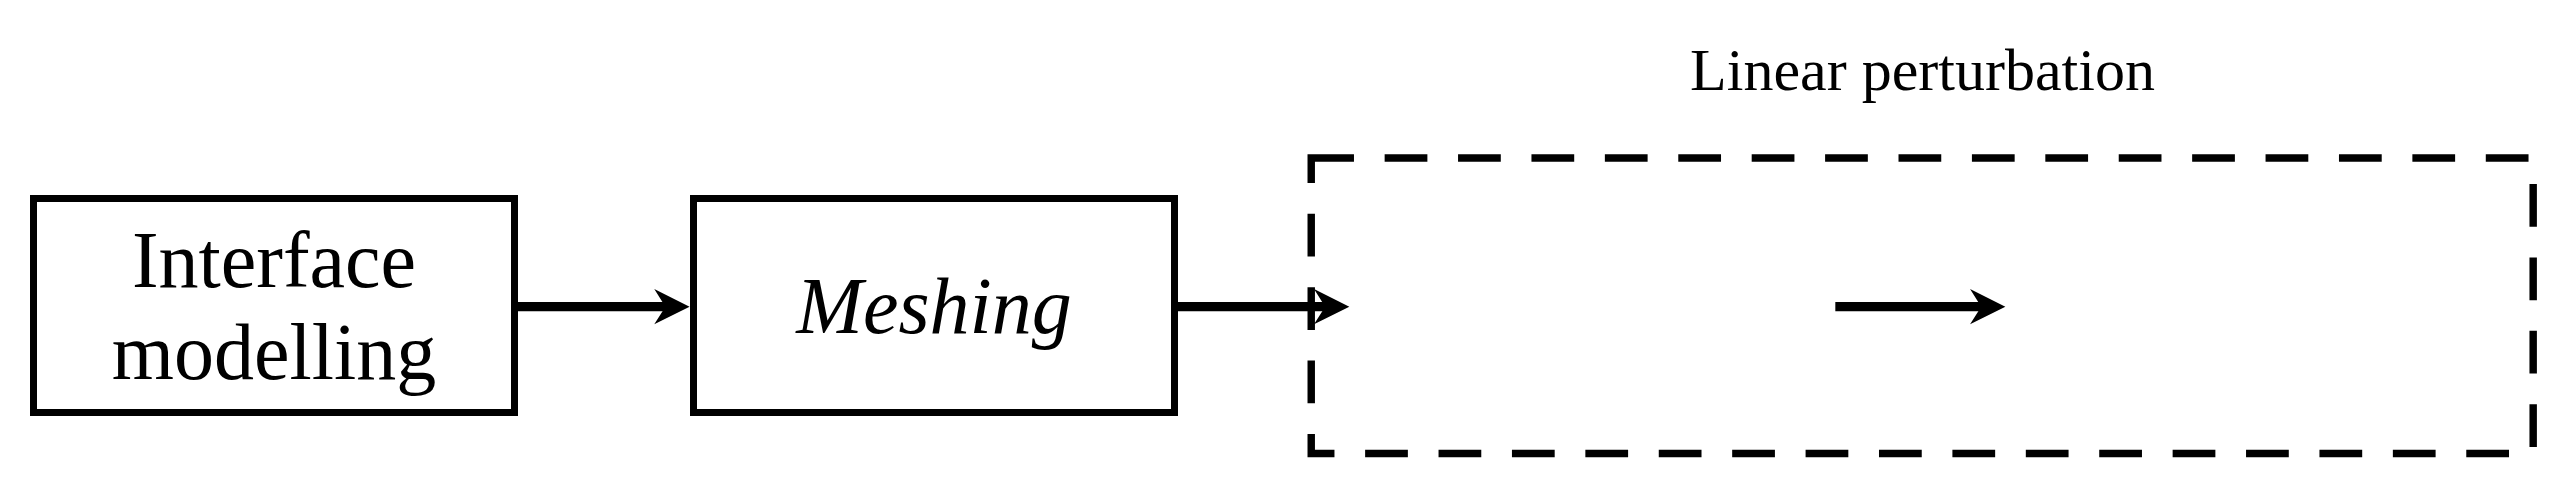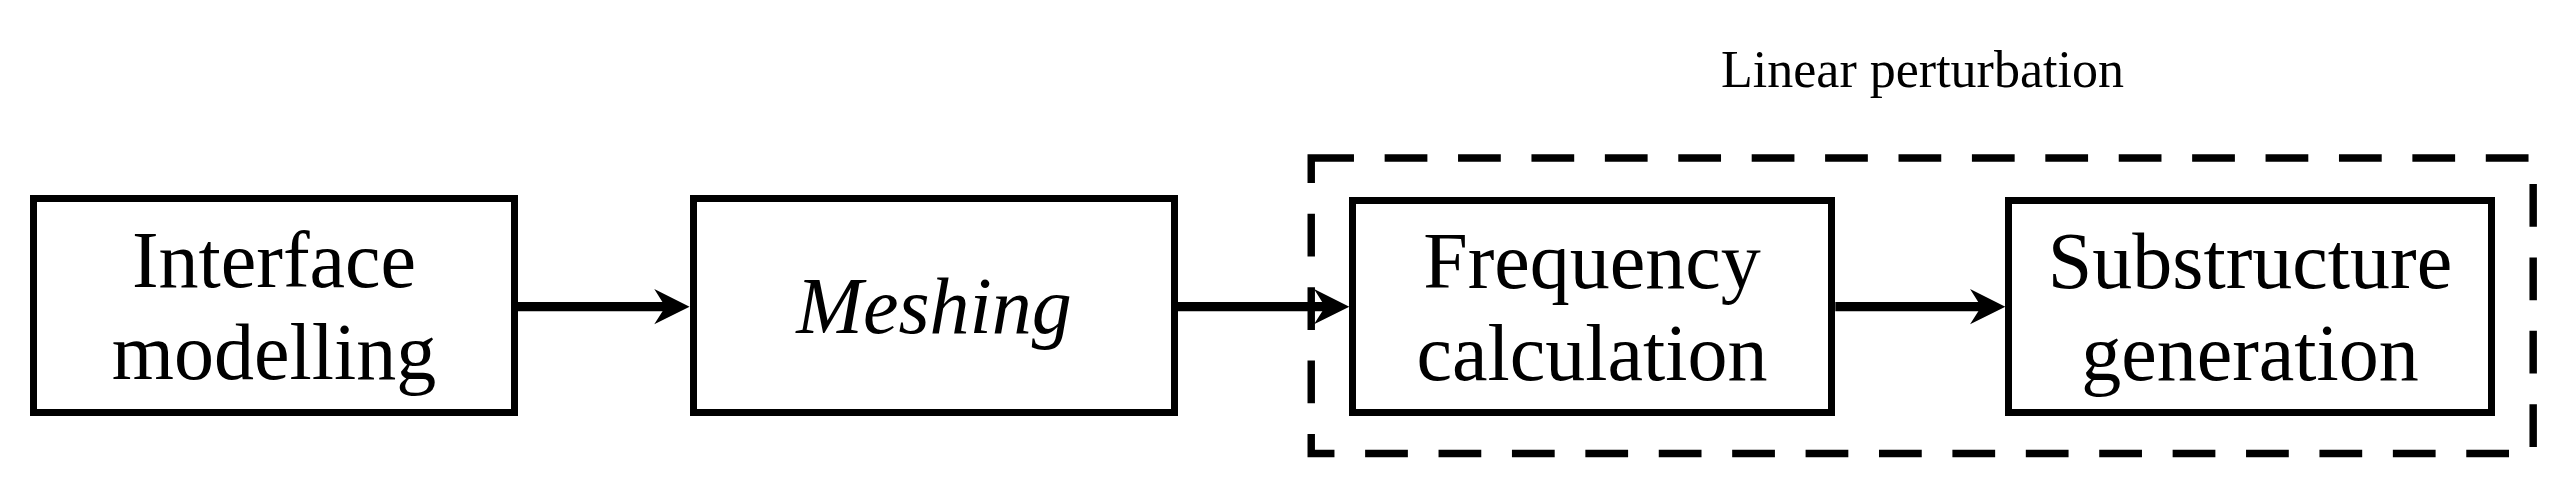--- a/index.html
+++ b/index.html
@@ -35,21 +35,21 @@
   #node-interface-modelling   { left: 30px;   top: 195px; width: 488px; height: 221px; text-align: center; }
   #node-meshing               { left: 690px;  top: 195px; width: 488px; height: 221px; font-style: italic; }
   #node-frequency-calculation { left: 1349px; top: 197px; width: 486px; height: 219px; }
   #node-substructure-generation { left: 2005px; top: 197px; width: 490px; height: 219px; }
   .group-title {
     position: absolute;
     left: 1308px;
     top: 24px;
     width: 1229px;
     text-align: center;
-    font-size: 52px;
+    font-size: 60px;
     line-height: 92px;
     z-index: 1;
     white-space: nowrap;
   }
   .overlay {
     position: absolute;
     left: 0;
     top: 0;
     width: 2576px;
     height: 499px;
@@ -66,29 +66,21 @@
 
   <div class="node" id="node-interface-modelling">
     <span class="label">Interface
 modelling</span>
   </div>
 
   <div class="node" id="node-meshing">
     <span class="label">Meshing</span>
   </div>
 
-  <div class="node" id="node-frequency-calculation">
-    <span class="label">Frequency
-calculation</span>
-  </div>
 
-  <div class="node" id="node-substructure-generation">
-    <span class="label">Substructure
-generation</span>
-  </div>
 
   <svg class="overlay" viewBox="0 0 2772 537" xmlns="http://www.w3.org/2000/svg">
 
     <rect x="1411" y="170" width="1315" height="318" fill="none" stroke="#000000" stroke-width="8" stroke-dasharray="46 33"></rect>
 
     <g>
       <line x1="557" y1="330" x2="717" y2="330" stroke="#000000" stroke-width="10"></line>
       <polygon points="742,330 704,311 716,330 704,349" fill="#000000"></polygon>
     </g>
 

